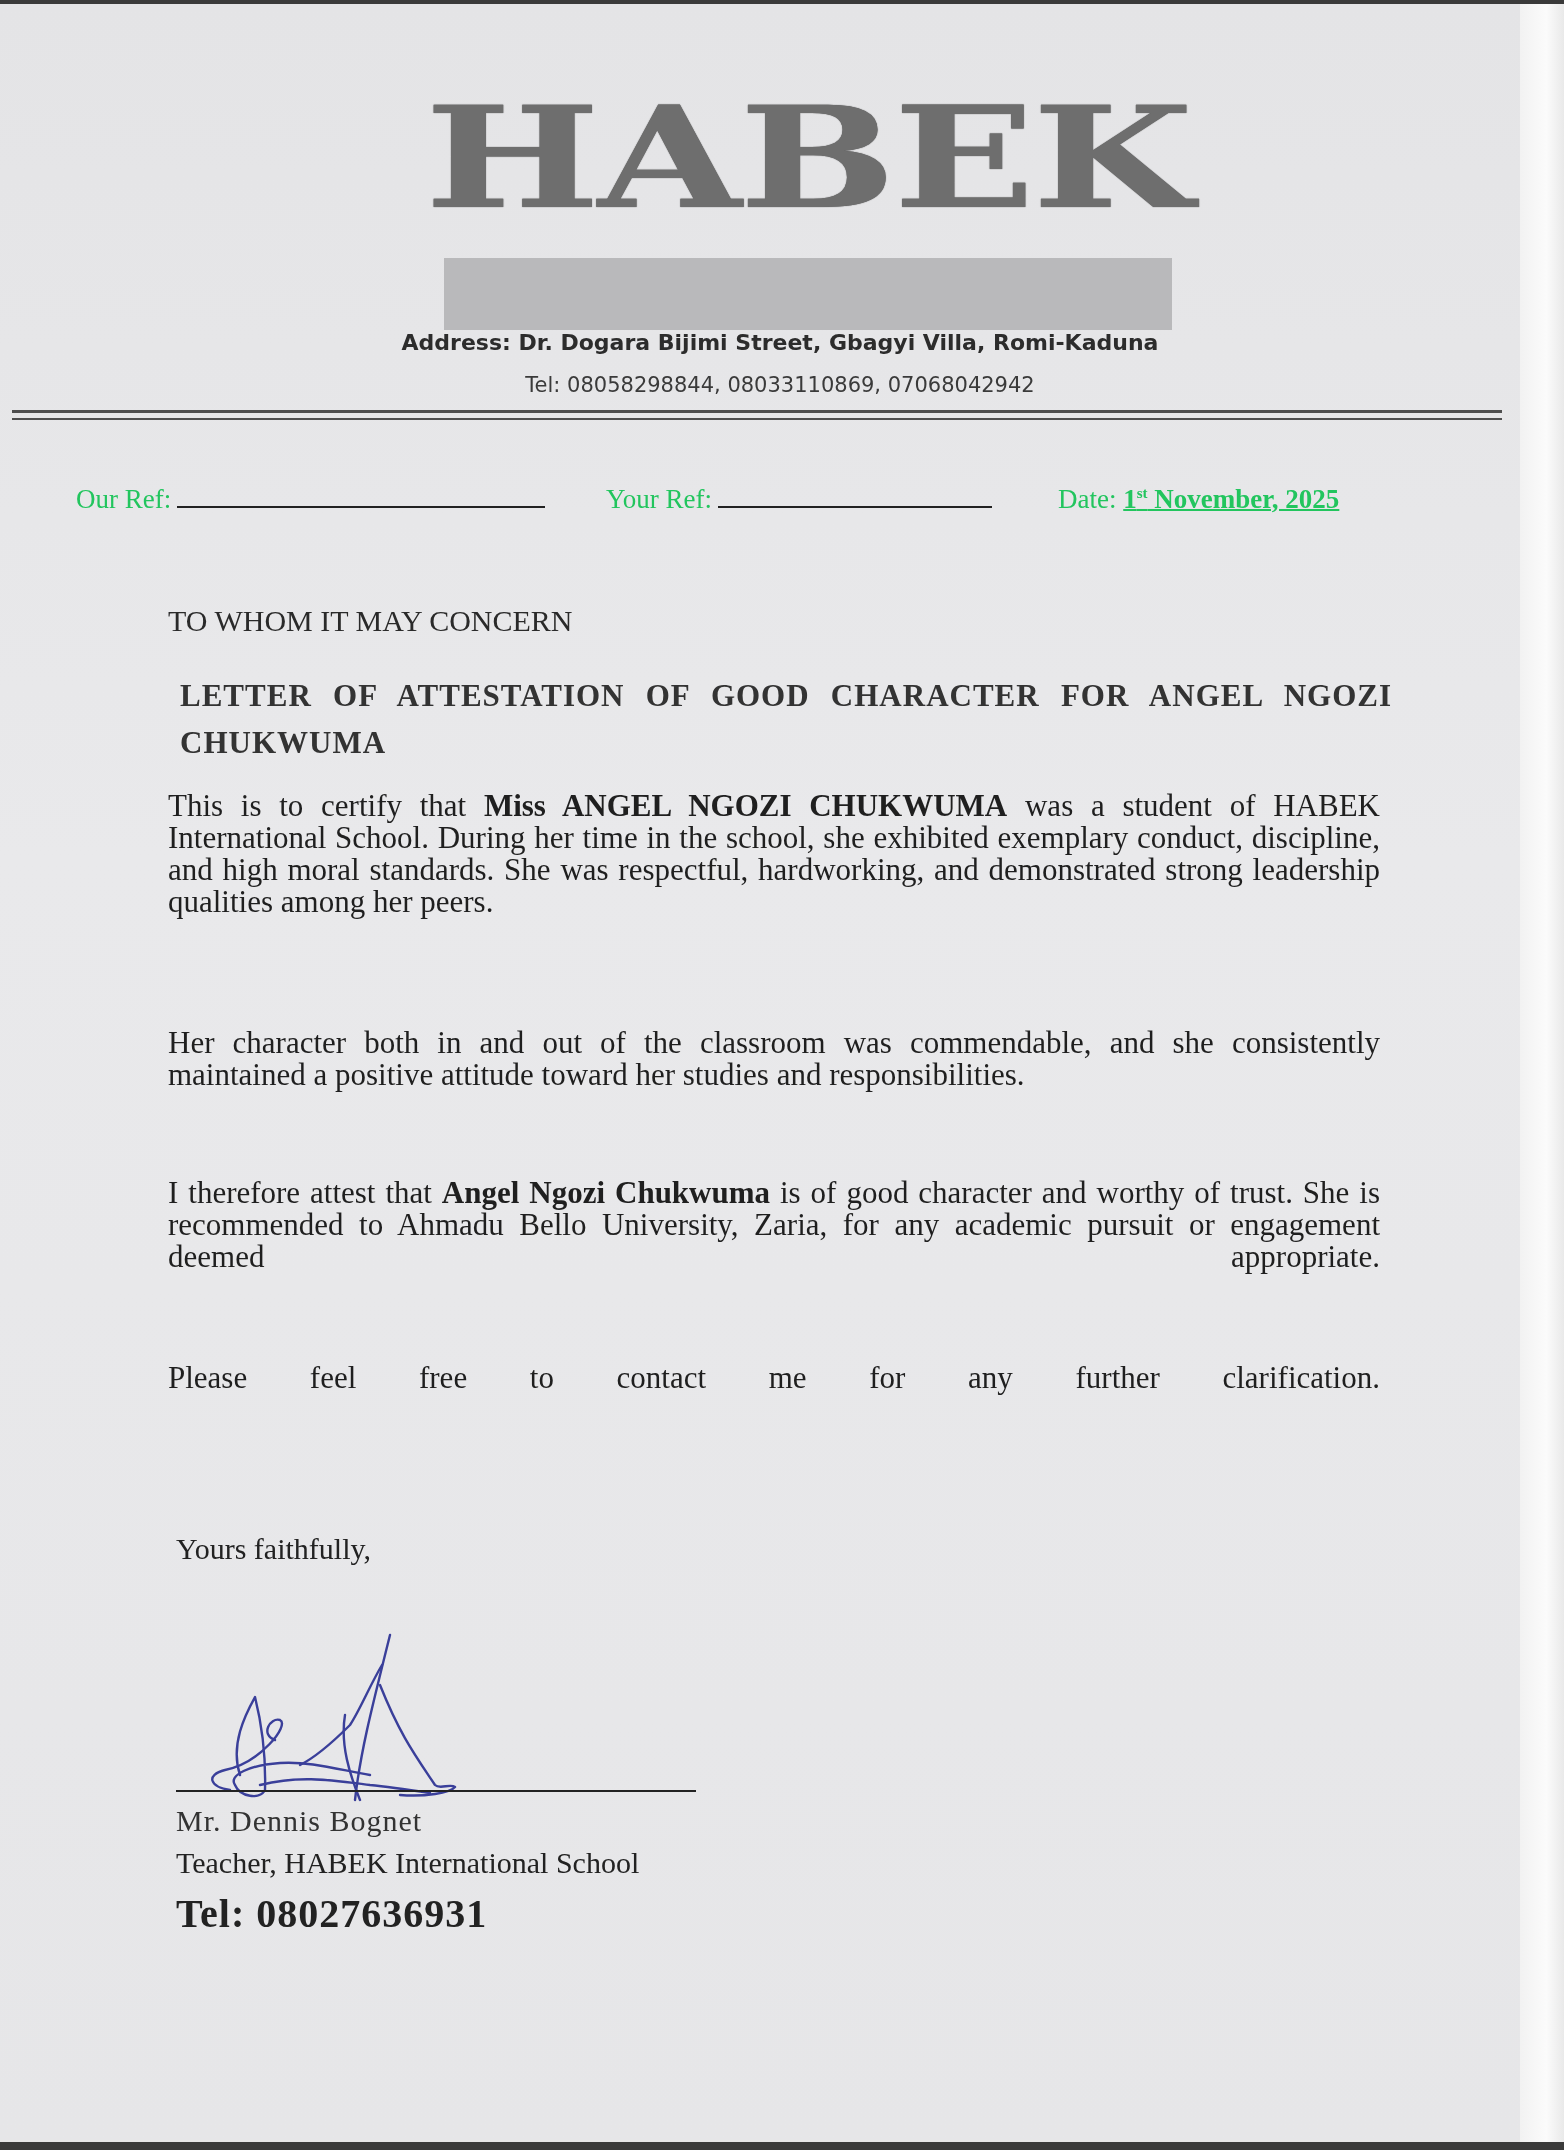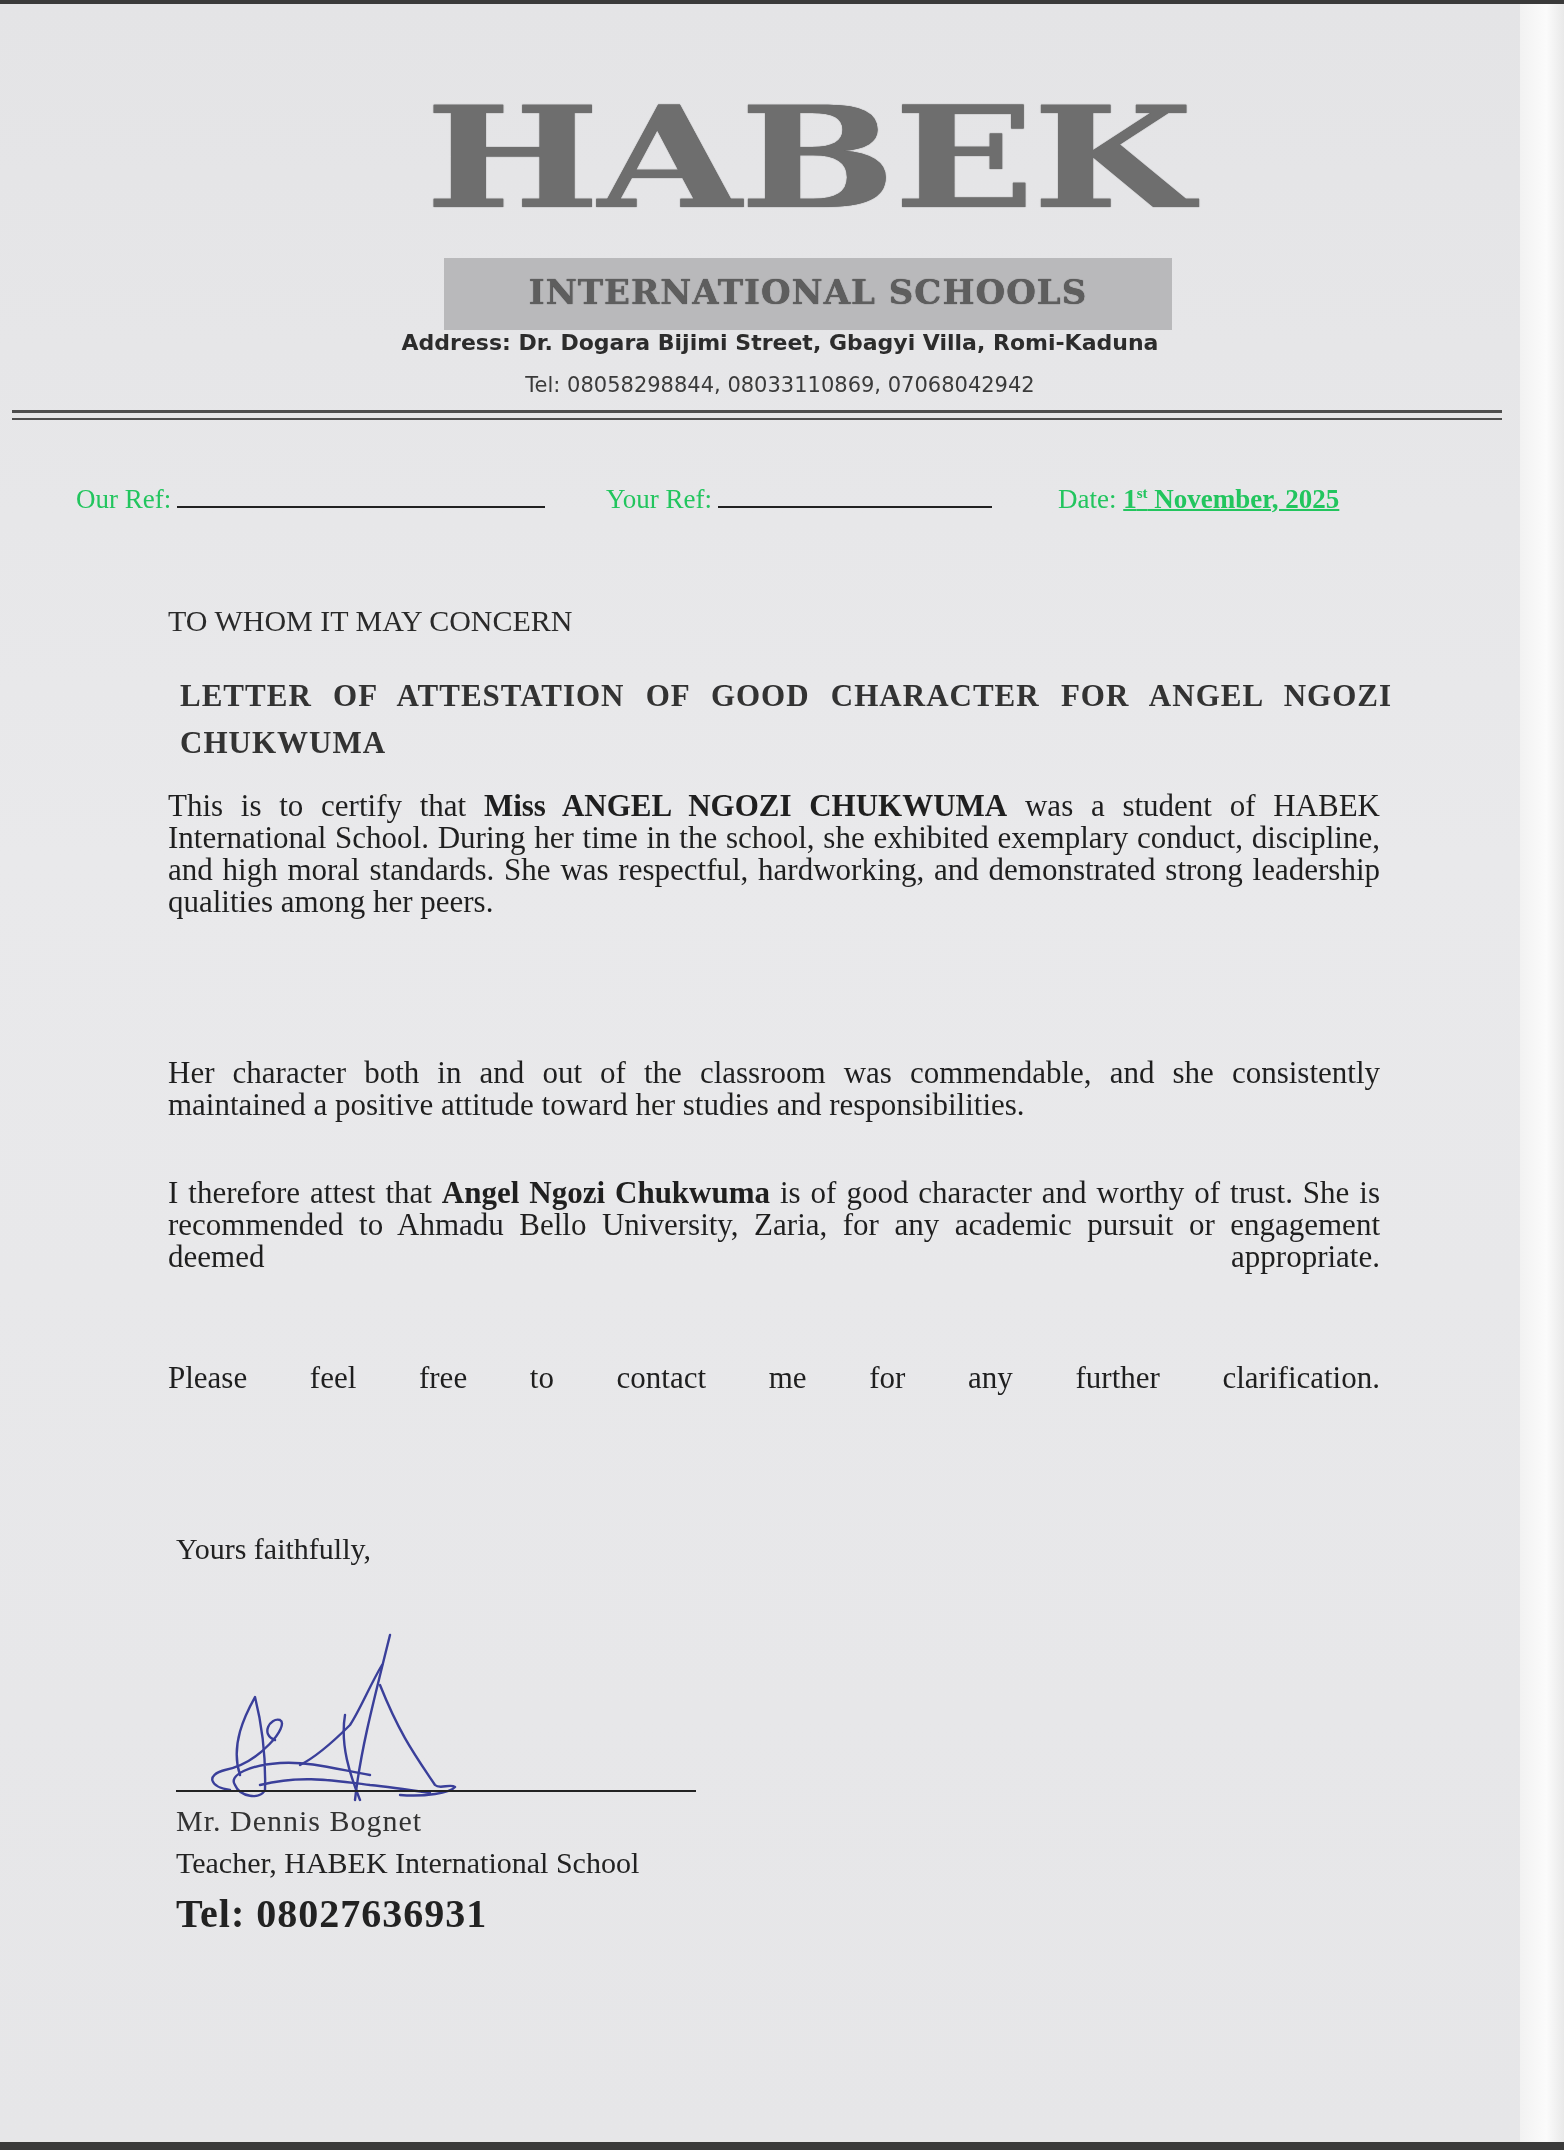--- a/index.html
+++ b/index.html
@@ -51,42 +51,41 @@
       display: inline-block; border-bottom: 2px solid #222; vertical-align: baseline;
       height: 18px; margin-left: 6px;
     }
     .date-val { font-weight: bold; text-decoration: underline; text-decoration-thickness: 2px; }
     .date-val sup { font-size: 15px; }
     .text { position: absolute; left: 168px; width: 1212px; color: #1f1f1f; font-size: 31px; }
     .salute { top: 604px; font-size: 30px; color: #2a2a2a; }
     .subject { top: 672px; font-weight: bold; font-size: 31px; line-height: 47px; text-align: justify; color: #333; letter-spacing: 1px; margin-left: 12px; }
     .para { line-height: 32px; text-align: justify; text-align-last: left; }
     .p1 { top: 790px; }
-    .p2 { top: 1027px; margin-top: 30px; }
+    .p2 { top: 1027px; }
     .p3 { top: 1177px; }
     .p3 .last-justify, .p4 { text-align-last: justify; }
     .p4 { top: 1362px; }
     .bold { font-weight: bold; }
     .closing { position: absolute; left: 176px; top: 1532px; font-size: 30px; color: #222; }
     .signature { position: absolute; left: 200px; top: 1625px; width: 300px; height: 190px; }
     .sig-line { position: absolute; left: 176px; top: 1790px; width: 520px; height: 2px; background: #222; }
     .signer-name { position: absolute; left: 176px; top: 1804px; font-size: 30px; font-weight: normal; color: #333; letter-spacing: 1px; }
     .signer-title { position: absolute; left: 176px; top: 1846px; font-size: 30px; color: #222; }
     .signer-tel { position: absolute; left: 176px; top: 1890px; font-size: 40px; font-weight: bold; color: #222; letter-spacing: 1px; }
   </style>
 </head>
 <body>
 
 <div class="page"></div>
 <div class="page-edge"></div>
 
 <div class="logo">
   <div class="logo-word">HABEK</div>
   <div class="logo-band"></div>
-  <div class="logo-sub">INTERNATIONAL SCHOOLS</div>
 </div>
 
 <div class="address">Address: Dr. Dogara Bijimi Street, Gbagyi Villa, Romi-Kaduna</div>
 <div class="phone">Tel: 08058298844, 08033110869, 07068042942</div>
 
 <div class="rule r1"></div>
 <div class="rule r2"></div>
 
 <div class="refline" style="left:76px;">
   <span>Our Ref:</span><span class="ref-blank" style="width:368px;"></span>

